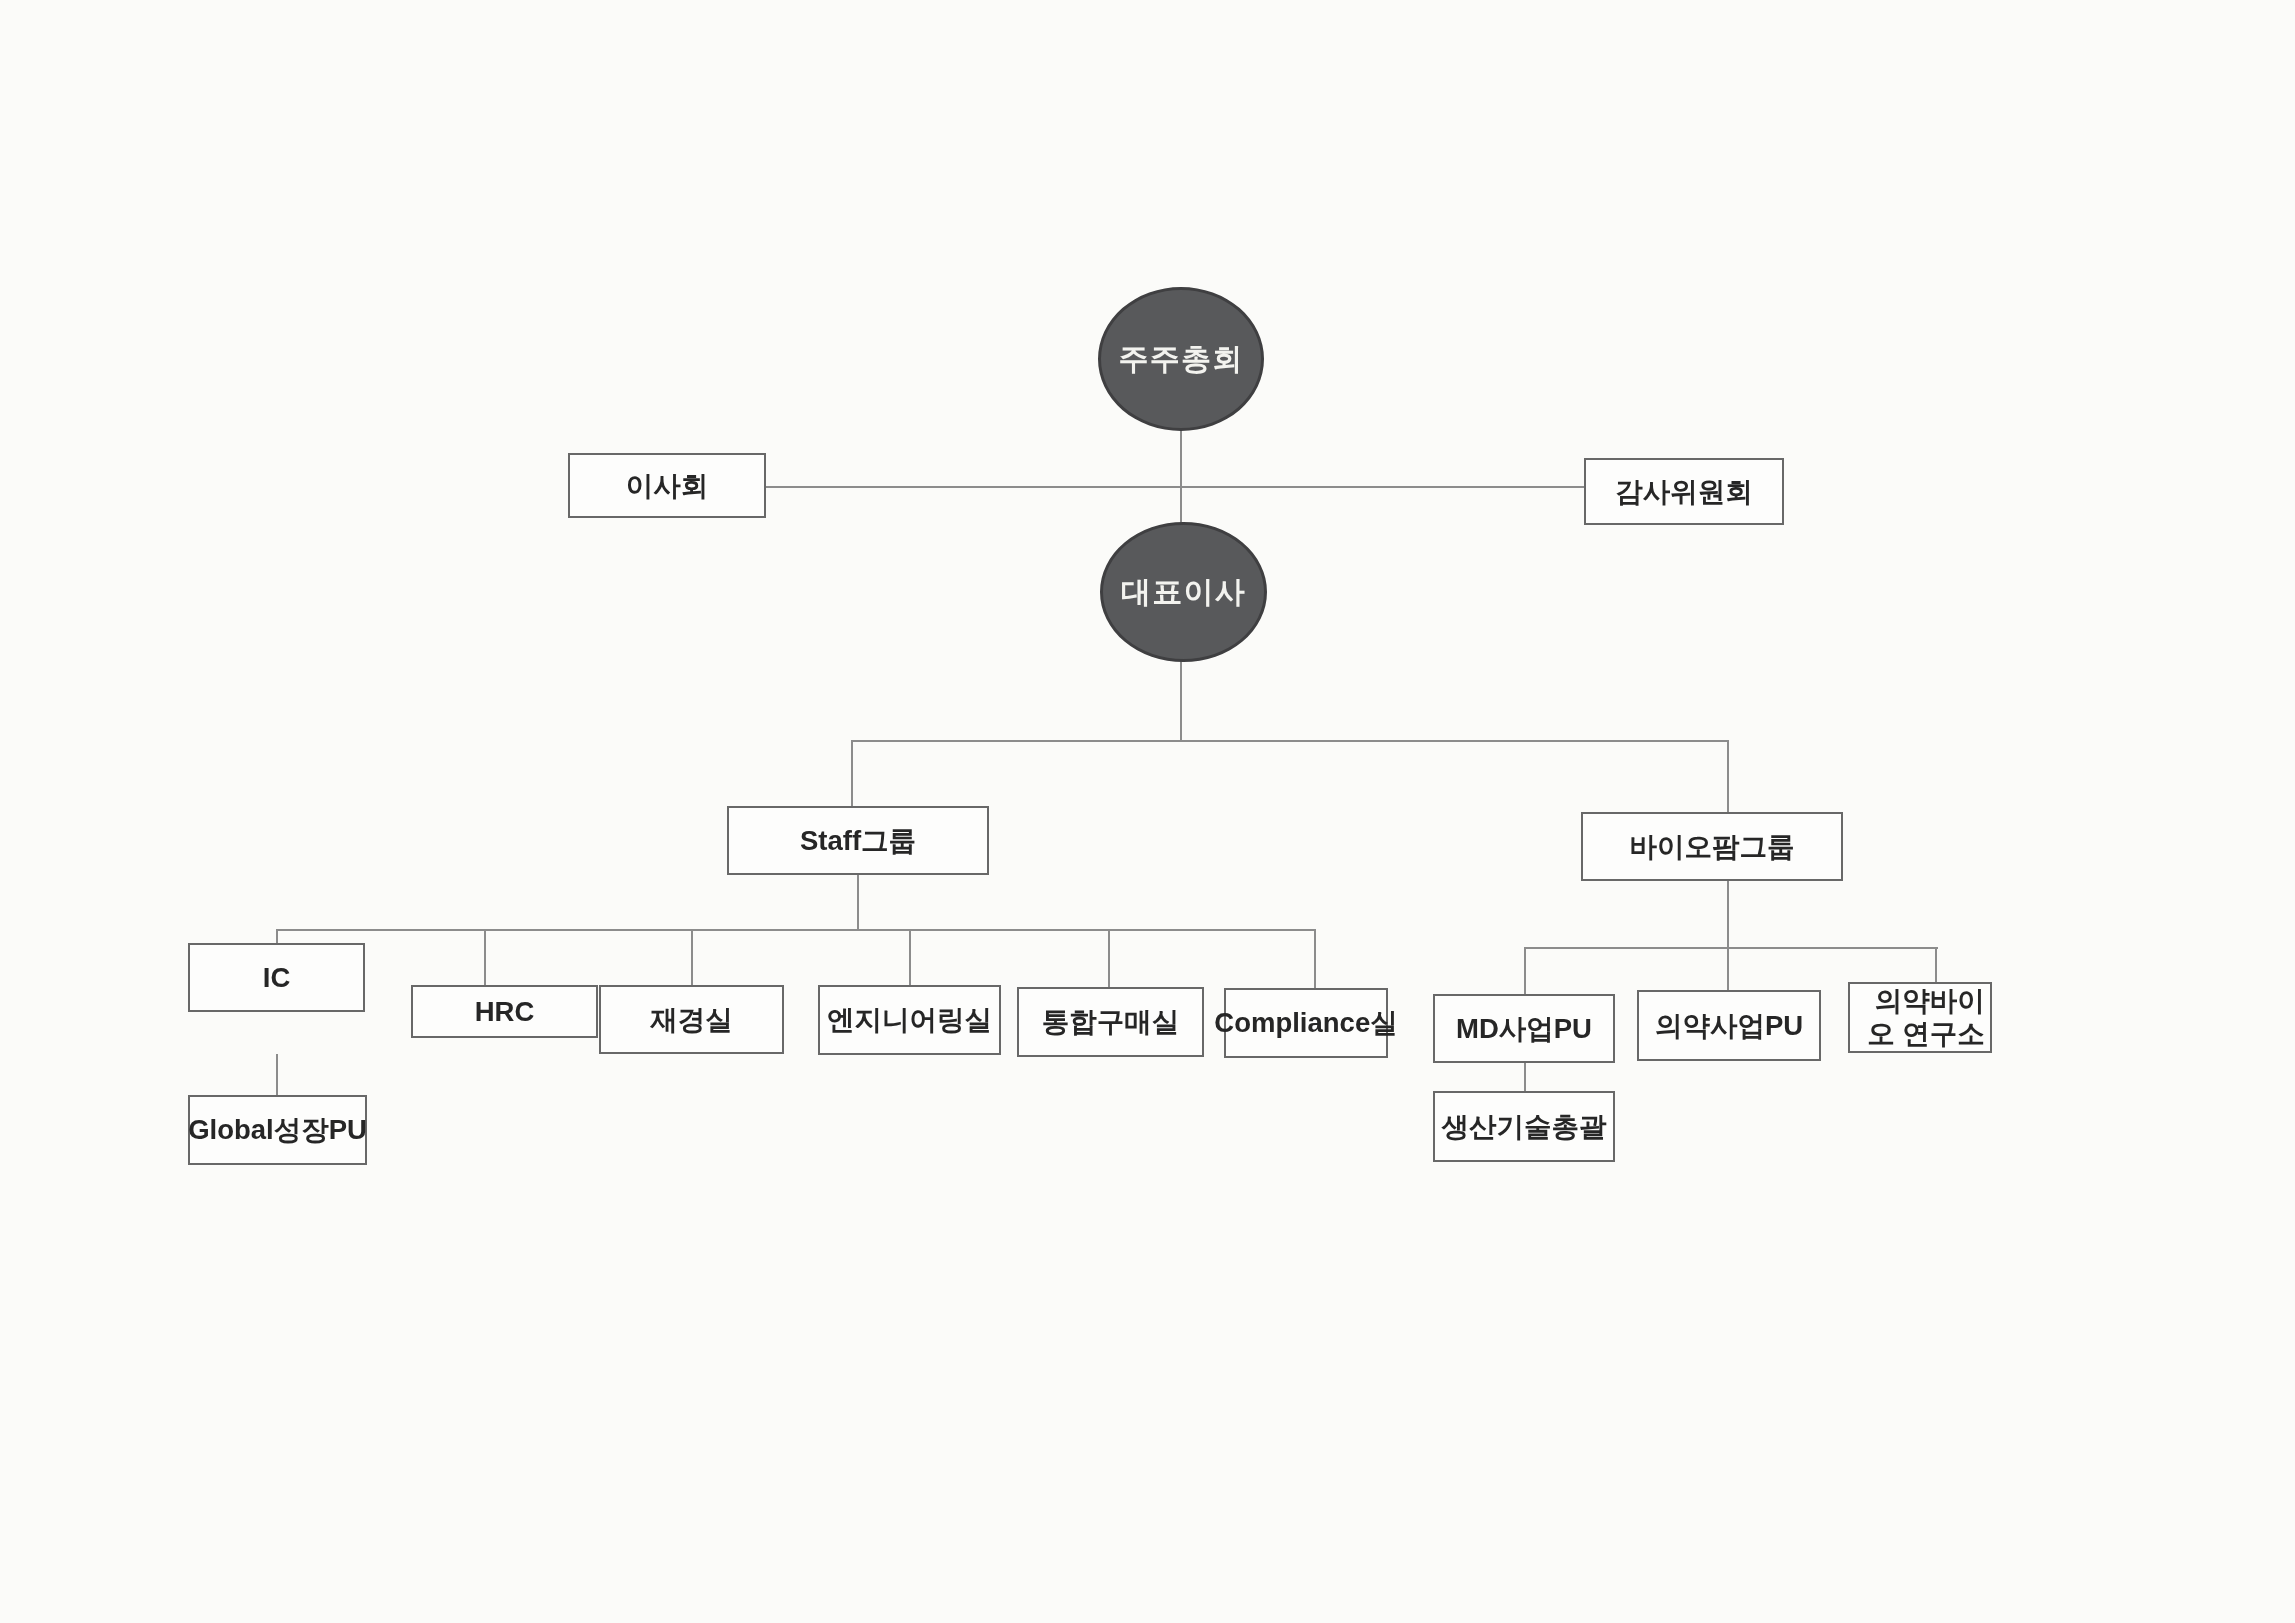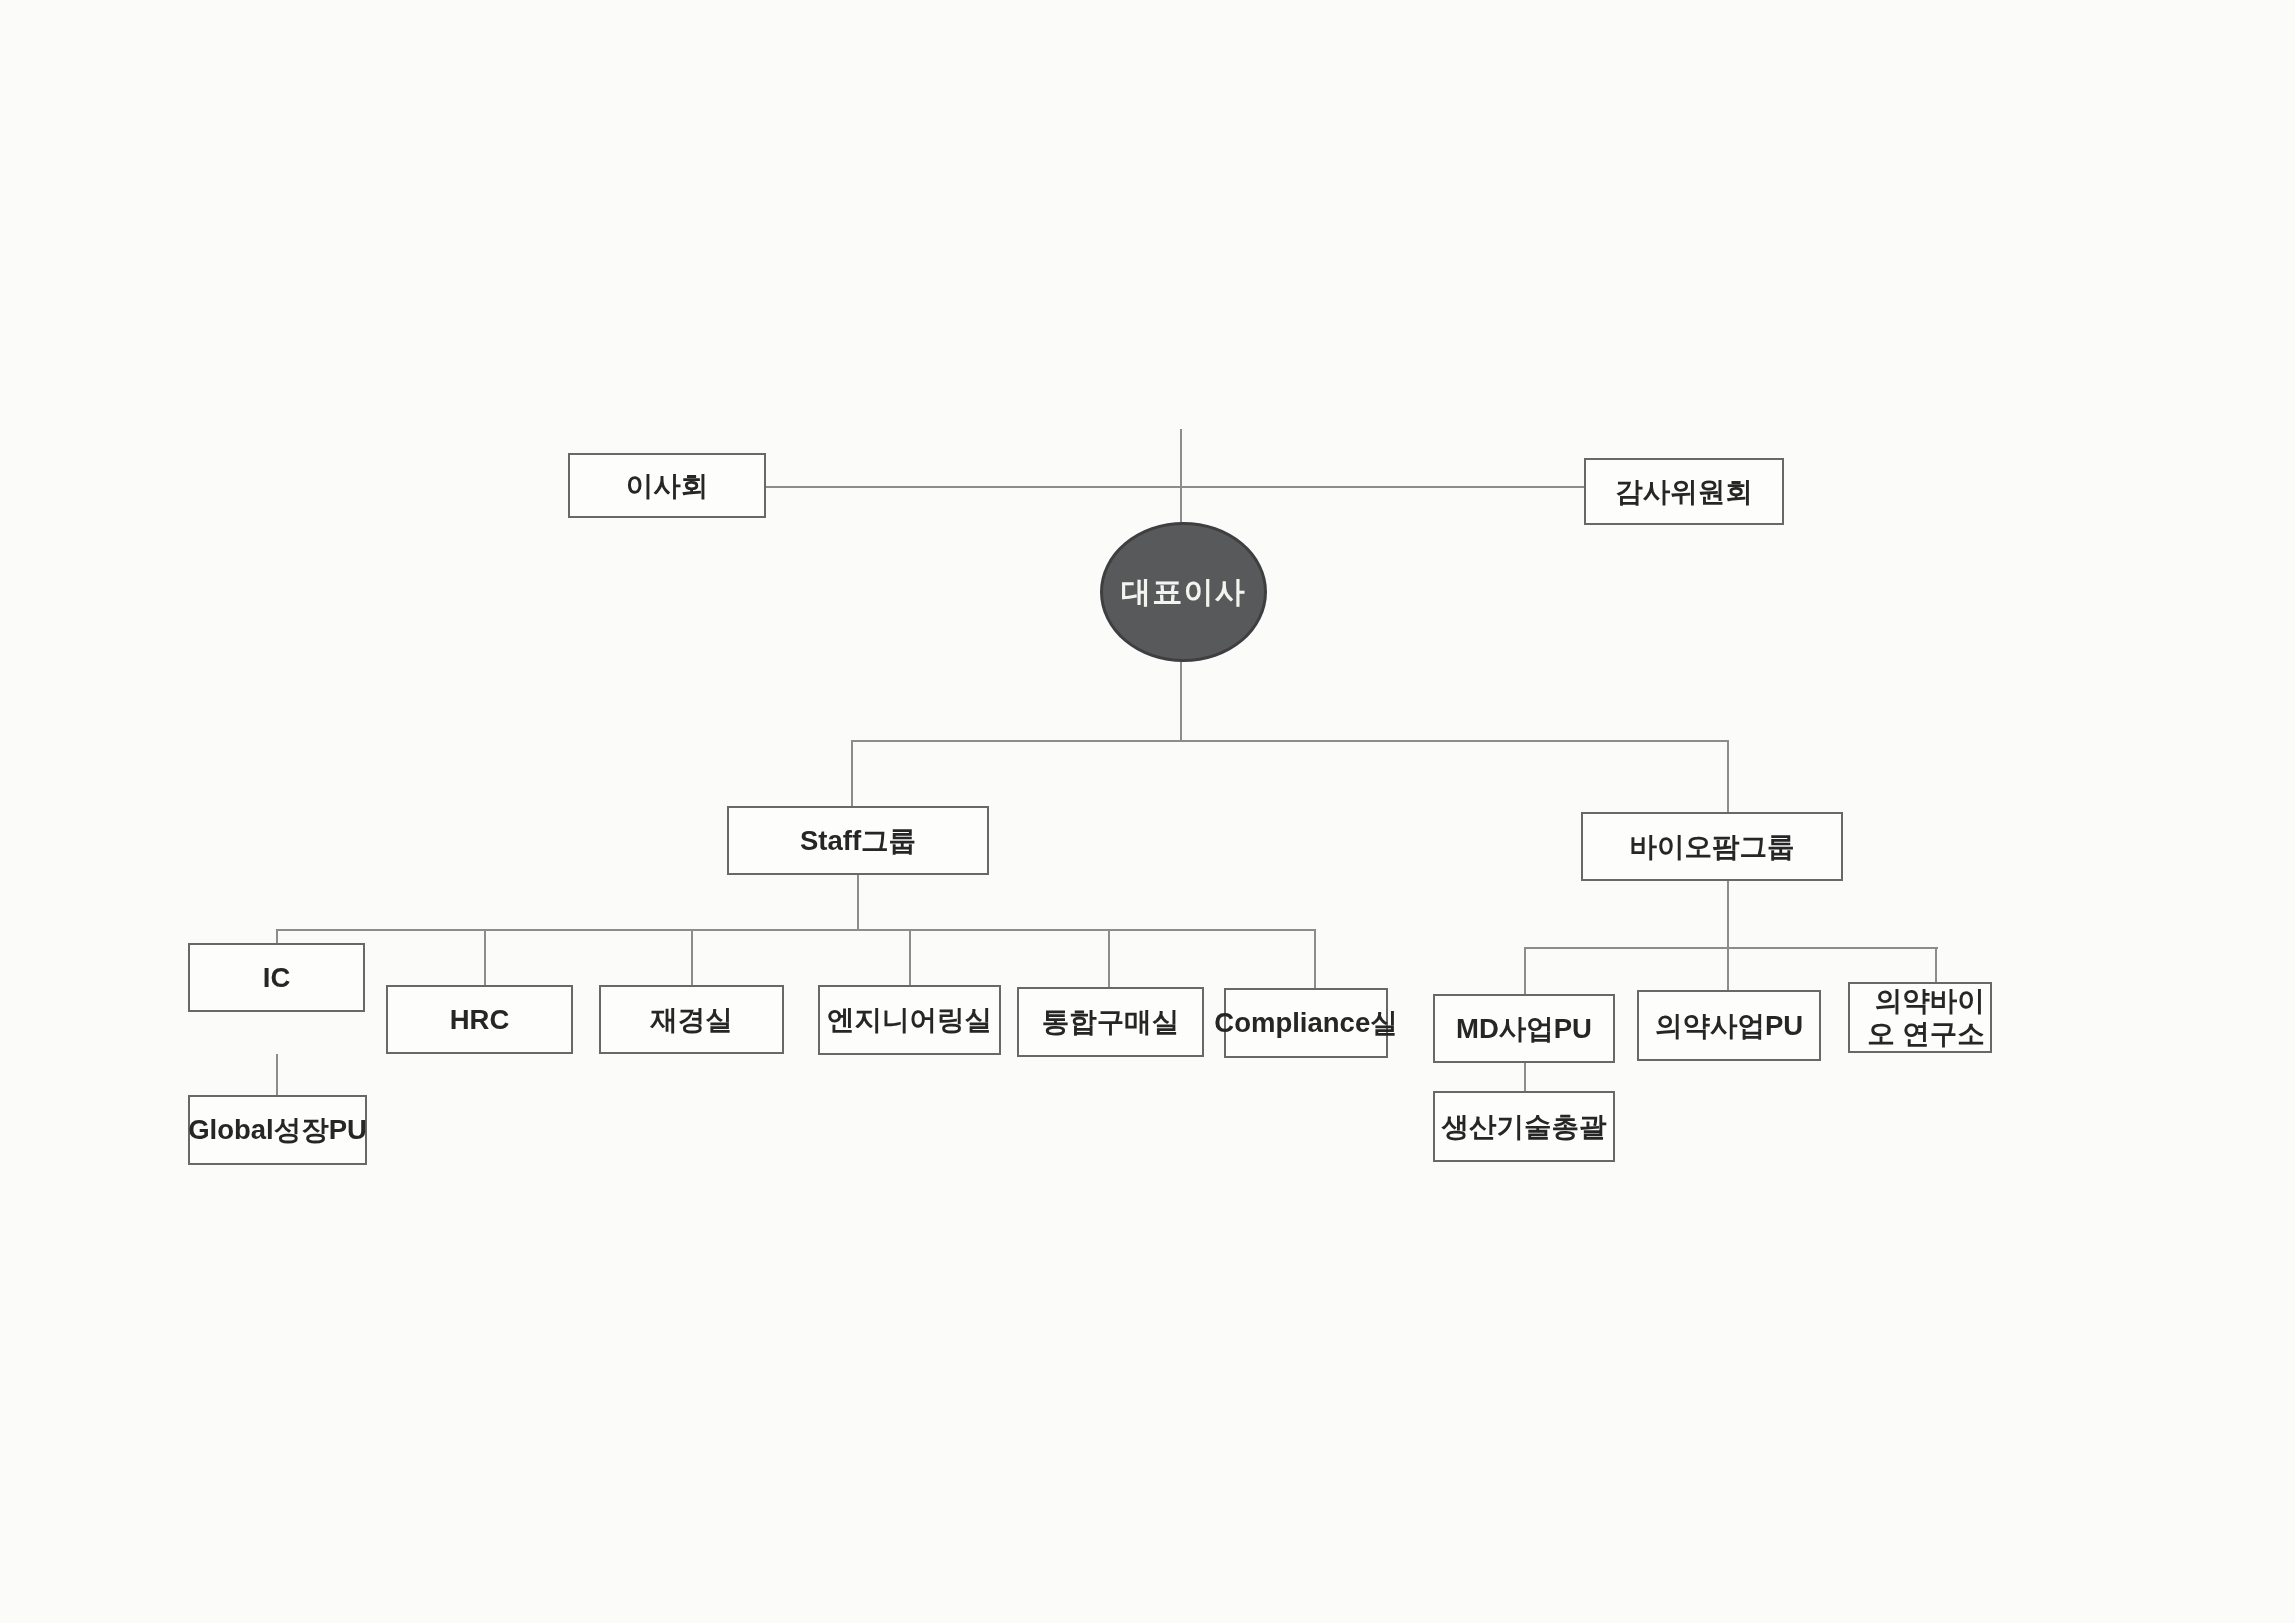--- a/index.html
+++ b/index.html
@@ -71,20 +71,23 @@
 
   <div class="line v" style="left:1727px;top:880px;height:67px"></div>
   <div class="line h" style="left:1524px;top:947px;width:414px"></div>
   <div class="line v" style="left:1524px;top:947px;height:47px"></div>
   <div class="line v" style="left:1727px;top:947px;height:44px"></div>
   <div class="line v" style="left:1935px;top:947px;height:44px"></div>
 
   <div class="line v" style="left:276px;top:1054px;height:42px"></div>
   <div class="line v" style="left:1524px;top:1062px;height:30px"></div>
 
+  <div class="node ellipse" style="left:1098px;top:287px;width:166px;height:144px">
+    <span>주주총회</span>
+  </div>
 
   <div class="node box" style="left:568px;top:453px;width:198px;height:65px">
     <span>이사회</span>
   </div>
   <div class="node box" style="left:1584px;top:458px;width:200px;height:67px">
     <span>감사위원회</span>
   </div>
 
   <div class="node box" style="left:727px;top:806px;width:262px;height:69px">
     <span>Staff그룹</span>
@@ -93,21 +96,21 @@
   <div class="node ellipse" style="left:1100px;top:522px;width:167px;height:140px">
     <span>대표이사</span>
   </div>
   <div class="node box" style="left:1581px;top:812px;width:262px;height:69px">
     <span>바이오팜그룹</span>
   </div>
 
   <div class="node box" style="left:188px;top:943px;width:177px;height:69px">
     <span>IC</span>
   </div>
-  <div class="node box" style="left:386px;top:985px;width:187px;height:69px">
+  <div class="node box" style="left:411px;top:985px;width:187px;height:53px">
     <span>HRC</span>
   </div>
   <div class="node box" style="left:599px;top:985px;width:185px;height:69px">
     <span>재경실</span>
   </div>
   <div class="node box" style="left:818px;top:985px;width:183px;height:70px">
     <span>엔지니어링실</span>
   </div>
   <div class="node box" style="left:1017px;top:987px;width:187px;height:70px">
     <span>통합구매실</span>

